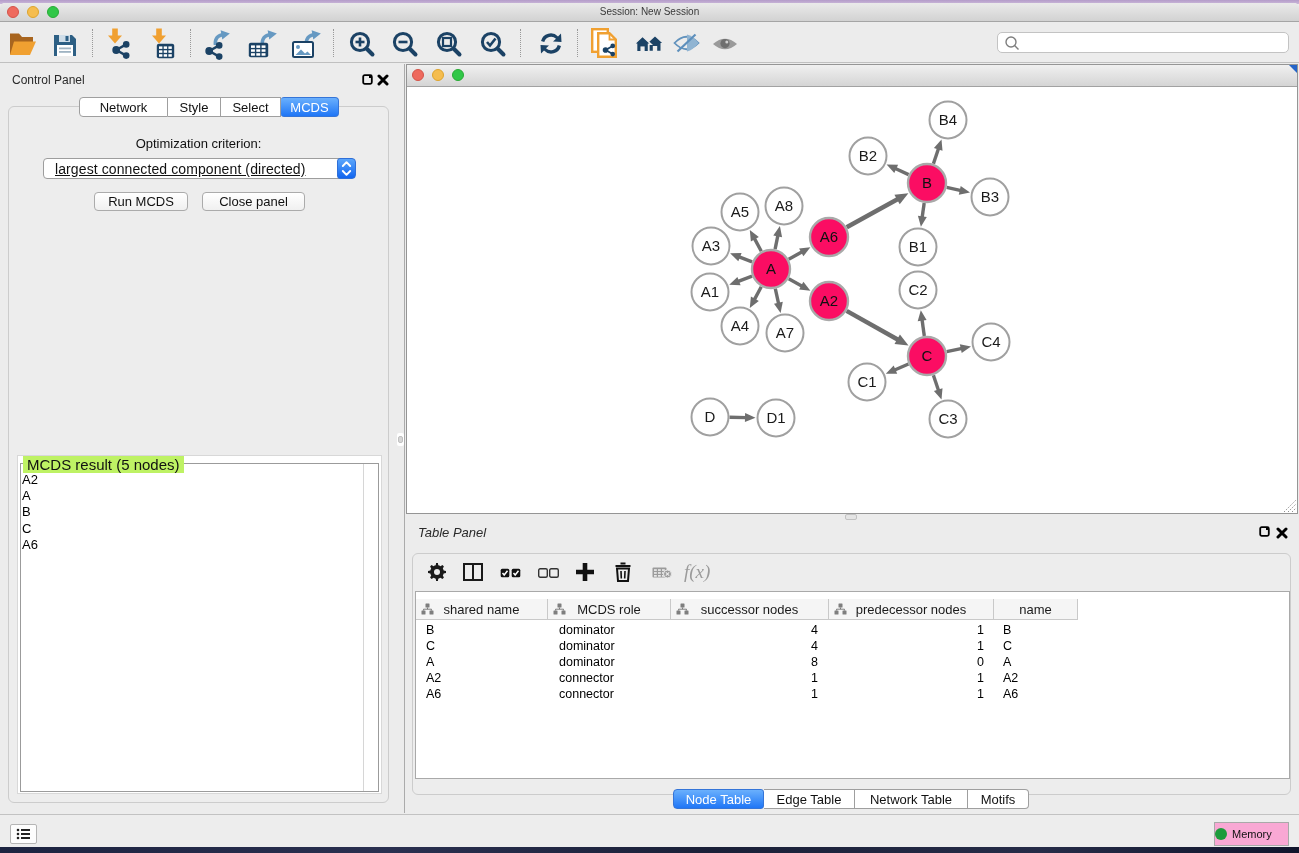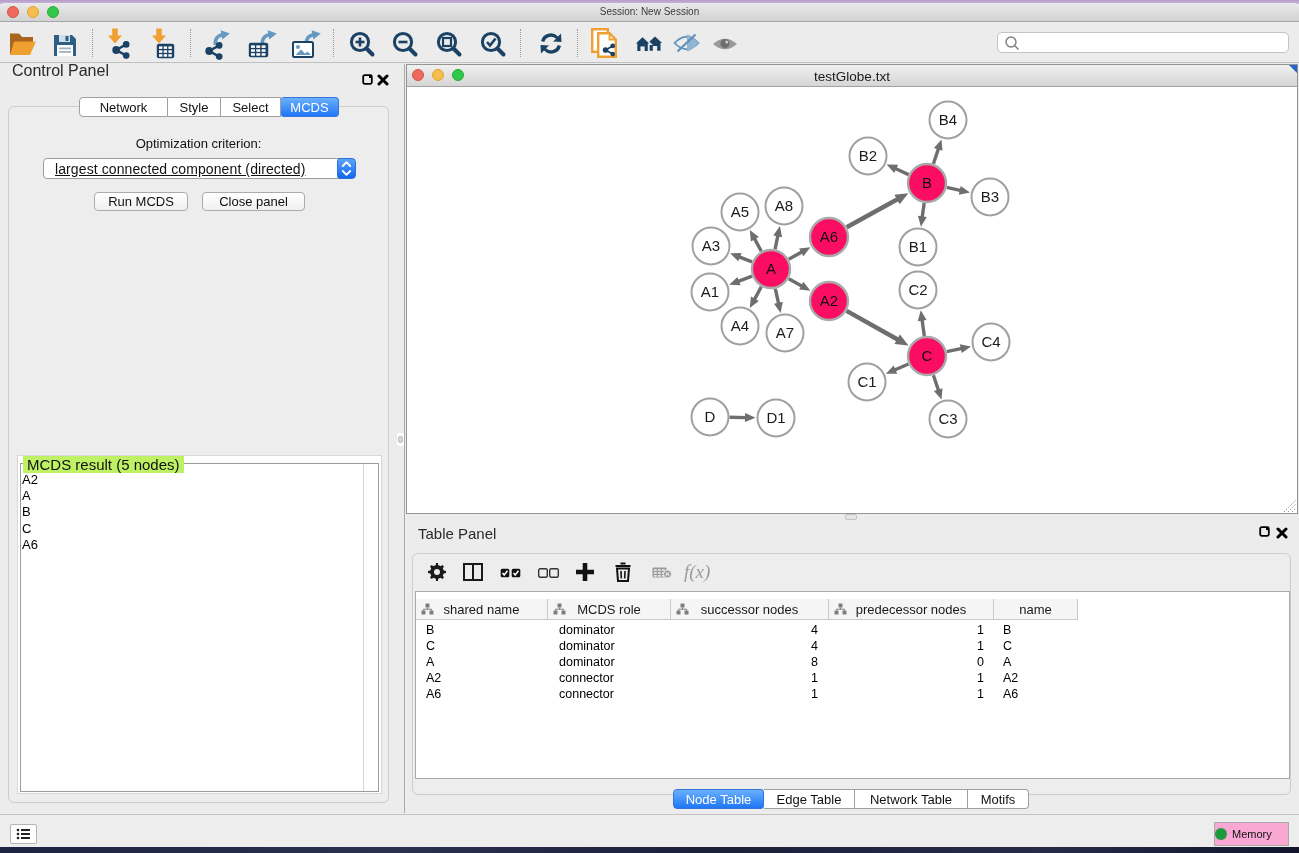--- a/index.html
+++ b/index.html
@@ -11,21 +11,21 @@
 #deskBot { left:0; top:847px; width:1299px; height:6px; background:linear-gradient(90deg,#1c2340,#2a3050 30%,#1a2038 55%,#262c48 80%,#10152c); }
 
 #titlebar { left:0; top:3px; width:1299px; height:19px; background:linear-gradient(#eaeaea,#d2d2d2); border-bottom:1px solid #a5a5a5; border-radius:5px 5px 0 0; }
 .tl { position:absolute; width:12px; height:12px; border-radius:50%; }
 #titletext { left:0; top:6px; width:1299px; text-align:center; font-size:10px; color:#3a3a3a; }
 
 #toolbar { left:0; top:23px; width:1299px; height:40px; background:#ececec; border-bottom:1px solid #c0c0c0; }
 .tsep { position:absolute; top:29px; height:28px; width:0; border-left:1px dotted #999; }
 #searchbox { left:997px; top:32px; width:292px; height:21px; background:#fff; border:1px solid #c3c3c3; border-radius:5px; }
 
-#cp-title { left:12px; top:62px; font-size:16px; color:#2a2a2a; }
+#cp-title { left:12px; top:73px; font-size:12px; color:#2a2a2a; }
 #cp-panel { left:8px; top:106px; width:381px; height:697px; background:#ededed; border:1px solid #cccccc; border-radius:6px; }
 .tabbar { display:flex; font-size:13px; }
 .tabbar .tab { background:#fff; border:1px solid #9f9f9f; border-left:none; color:#111; display:flex; align-items:center; justify-content:center; height:20px; }
 .tabbar .tab:first-child { border-left:1px solid #9f9f9f; border-radius:4px 0 0 4px; }
 .tabbar .tab:last-child { border-radius:0 4px 4px 0; }
 .tabbar .tab.sel { background:linear-gradient(#6ab0fd,#1f76f6); border-color:#3575d8; color:#fff; }
 #cp-tabs .tab.sel { border-radius:3px 4px 4px 3px; }
 #bot-tabs .tab.sel { border-radius:4px 3px 3px 4px; border-left:1px solid #3575d8; }
 #cp-tabs { left:79px; top:97px; }
 #opt-label { left:8px; top:136px; width:381px; text-align:center; font-size:13px; color:#111; }
@@ -45,21 +45,21 @@
 #vdivider { left:404px; top:64px; width:1px; height:749px; background:#ababab; }
 #vhandle { left:397px; top:433px; width:7px; height:13px; background:#fff; border-radius:2px; }
 #vhandle2 { left:398px; top:436px; width:5px; height:7px; background:#d8d8d8; border:1px solid #c0c0c0; border-radius:2px; }
 
 #netwin { left:406px; top:64px; width:892px; height:450px; background:#fff; border:1px solid #959595; }
 #net-titlebar { position:absolute; left:0; top:0; width:890px; height:22px; background:linear-gradient(#f0f0f0,#d5d5d5); border-bottom:1px solid #a2a2a2; }
 #net-title { position:absolute; left:0; top:4px; width:890px; text-align:center; font-size:13.5px; color:#1a1a1a; }
 #net-corner { position:absolute; right:0; top:0; width:0; height:0; border-top:8px solid #2565c8; border-left:8px solid transparent; }
 
 #hhandle { left:845px; top:514px; width:12px; height:6px; background:#e5e5e5; border:1px solid #c2c2c2; border-radius:2px; }
-#tp-title { left:418px; top:525px; font-size:15px; color:#2a2a2a; }
+#tp-title { left:418px; top:525px; font-size:13px; color:#2a2a2a;font-style:italic; }
 #tp-panel { left:412px; top:553px; width:879px; height:242px; background:#ededed; border:1px solid #cccccc; border-radius:6px; }
 #tbl { left:415px; top:591px; width:875px; height:188px; background:#fff; border:1px solid #a9a9a9; }
 #tbl-header { position:absolute; left:0; top:7px; width:662px; height:21px; background:#f5f5f5; border-bottom:1px solid #c9c9c9; font-size:13px; color:#1a1a1a; }
 .hcol { position:absolute; top:0; height:20px; border-right:1px solid #c9c9c9; display:flex; align-items:center; justify-content:center; }
 .trow { position:absolute; font-size:12.5px; color:#000; }
 .tcell { position:absolute; white-space:nowrap; }
 .num { text-align:right; }
 
 #bot-tabs { left:673px; top:789px; }
 #statusbar { left:0; top:814px; width:1299px; height:33px; background:#ededed; border-top:1px solid #c2c2c2; }
@@ -256,21 +256,20 @@
 <div class="abs" id="vdivider"></div>
 <div class="abs" id="vhandle"></div>
 <div class="abs" id="vhandle2"></div>
 
 <div class="abs" id="netwin">
   <div id="net-titlebar">
     <div class="tl" style="left:5px;top:4px;background:#ee6a5e;border:1px solid #d45349;"></div>
     <div class="tl" style="left:25px;top:4px;background:#f5bd4f;border:1px solid #dea42c;"></div>
     <div class="tl" style="left:45px;top:4px;background:#31c748;border:1px solid #28ab35;"></div>
   </div>
-  <div id="net-title">testGlobe.txt</div>
   <div id="net-corner"></div>
   <svg class="abs" style="left:0;top:23px;" width="890" height="425" viewBox="0 0 890 425">
 <line x1="354.3" y1="163.3" x2="347.1" y2="149.9" stroke="#6e6e6e" stroke-width="3.4"></line>
 <polygon points="342.8,142.0 351.8,149.1 343.9,153.4" fill="#6e6e6e"></polygon>
 <line x1="368.1" y1="161.2" x2="371.0" y2="146.9" stroke="#6e6e6e" stroke-width="3.4"></line>
 <polygon points="372.9,138.1 375.1,149.3 366.3,147.5" fill="#6e6e6e"></polygon>
 <line x1="345.1" y1="173.8" x2="331.5" y2="168.6" stroke="#6e6e6e" stroke-width="3.4"></line>
 <polygon points="323.1,165.3 334.6,164.9 331.3,173.3" fill="#6e6e6e"></polygon>
 <line x1="345.1" y1="188.1" x2="330.6" y2="193.6" stroke="#6e6e6e" stroke-width="3.4"></line>
 <polygon points="322.2,196.8 330.4,188.9 333.6,197.3" fill="#6e6e6e"></polygon>

